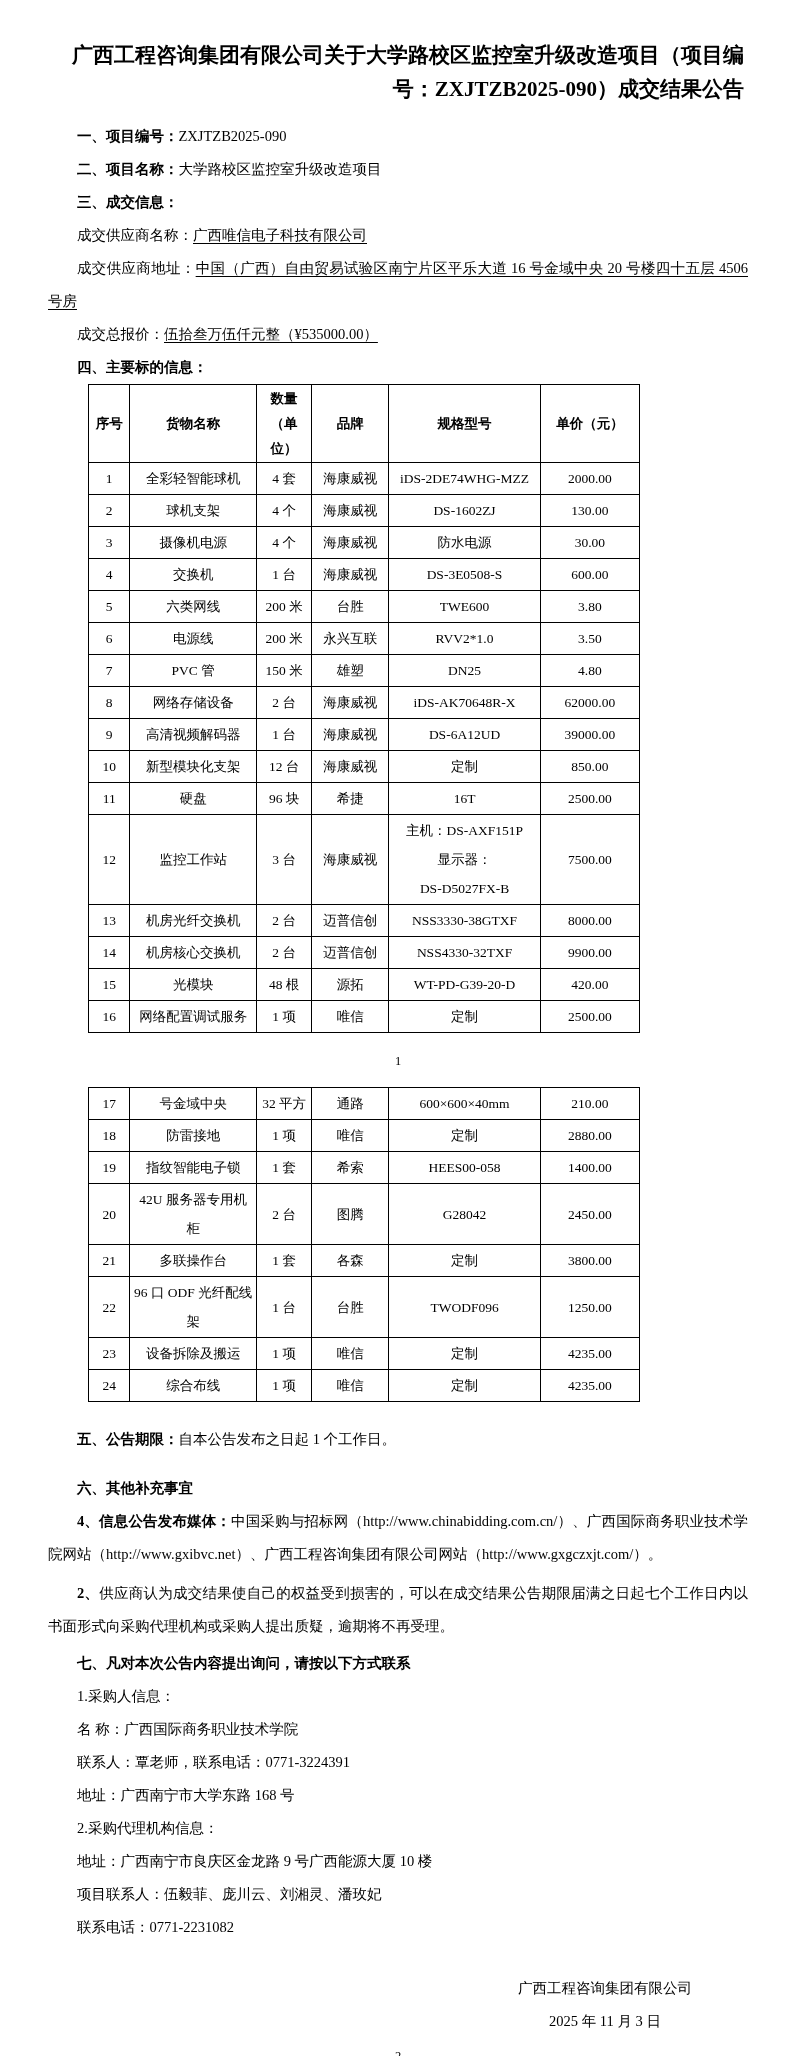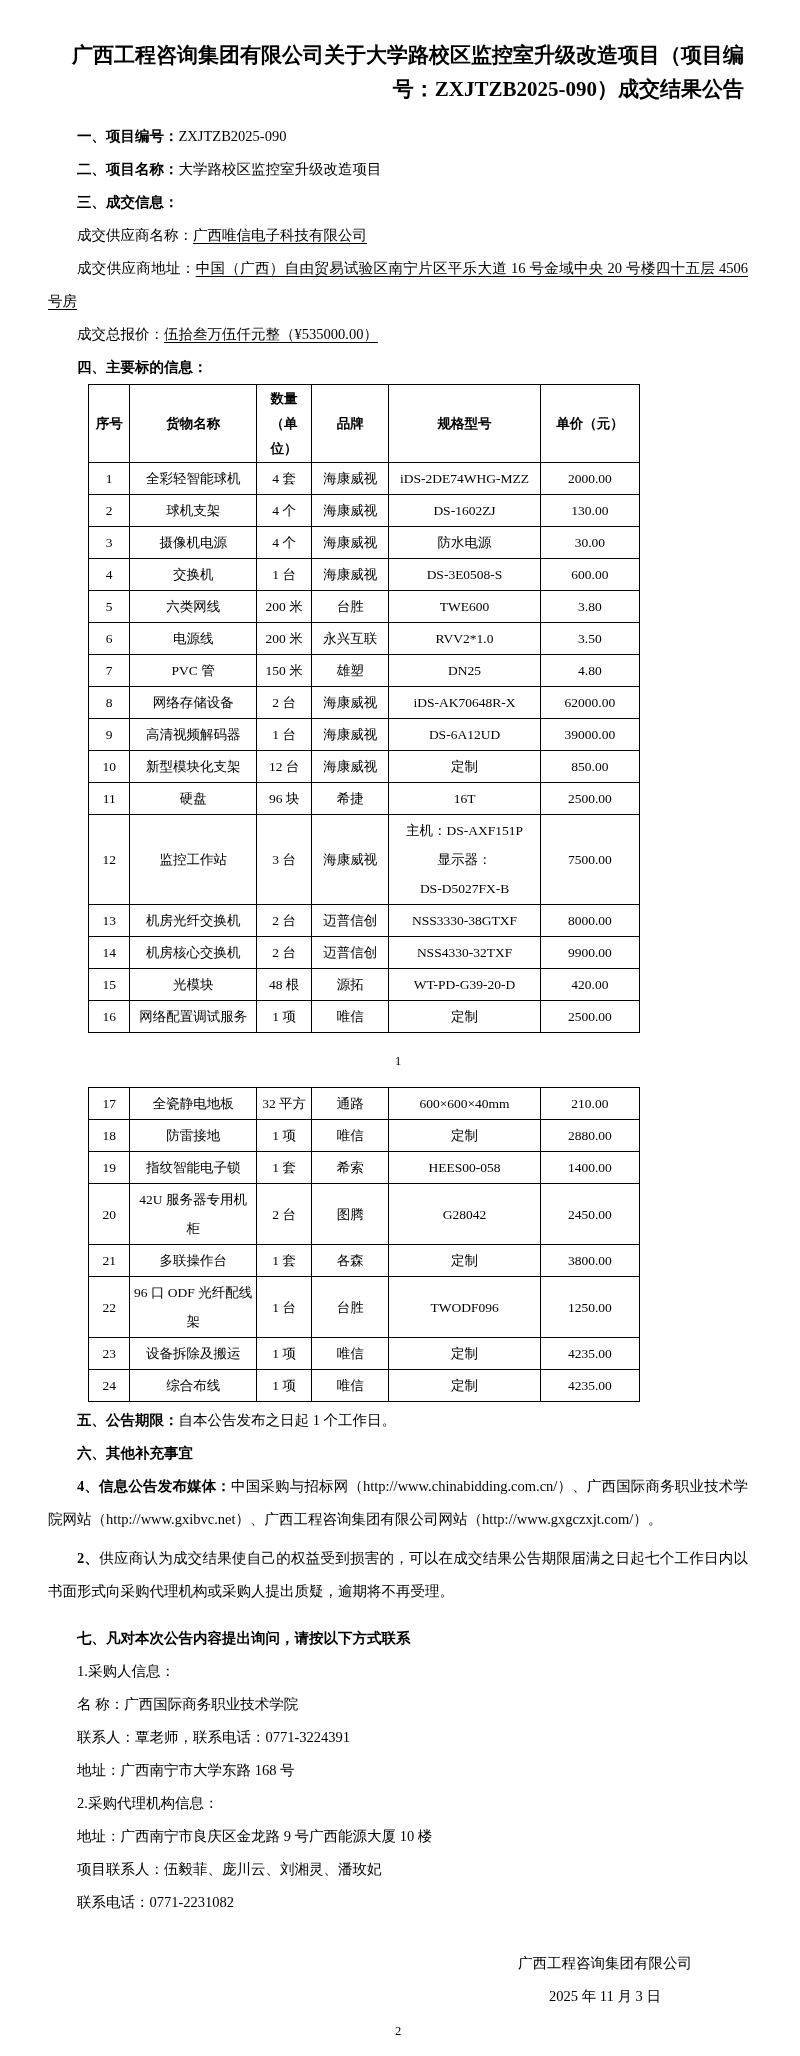--- a/index.html
+++ b/index.html
@@ -31,24 +31,24 @@
     white-space:pre-line; word-break:break-all;
   }
   table.goods th { font-weight:bold; height:54px; line-height:25px; }
   table.goods td { height:29px; }
   col.c-idx{width:7.5%} col.c-name{width:23%} col.c-qty{width:10%}
   col.c-brand{width:14%} col.c-spec{width:27.5%} col.c-price{width:18%}
   .page-marker {
     text-align:center; font-size:12.5px; line-height:24px; margin:16px 0 0 0;
   }
   .t2 { margin-top:14px; }
-  .sec5 { margin-top:2px; }
-  .sec6 { }
+  .sec5 { margin-top:21px; }
+  .sec6 { margin-top:16px; }
   .obj { margin-top:6px; }
-  .sec7 { margin-top:14px; }
+  .sec7 { margin-top:4px; }
   .footer-block {
     width:-moz-fit-content; width:fit-content;
     margin:28px 56px 0 auto; text-align:center;
     font-size:14.5px; line-height:33px;
   }
   .pm2 { margin-top:6px; }
 </style>
 </head>
 <body>
 
@@ -231,21 +231,21 @@
       <col class="c-idx">
         <col class="c-name">
         <col class="c-qty">
       <col class="c-brand">
         <col class="c-spec">
         <col class="c-price">
     </colgroup>
     <tbody>
         <tr>
           <td>17</td>
-          <td>全瓷静电地板</td>
+          <td>号金域中央</td>
           <td>32 平方</td>
           <td>通路</td>
           <td>600×600×40mm</td>
           <td>210.00</td>
         </tr>
         <tr>
           <td>18</td>
           <td>防雷接地</td>
           <td>1 项</td>
           <td>唯信</td>

